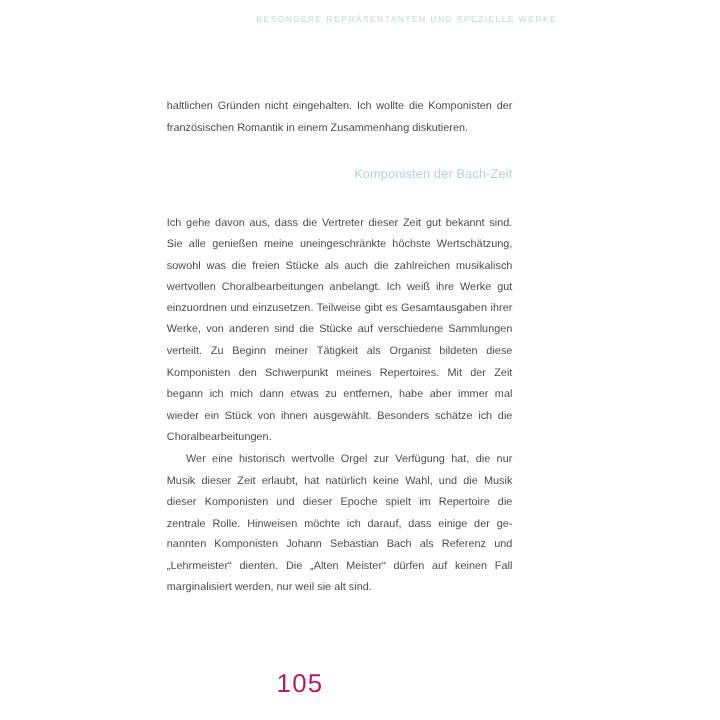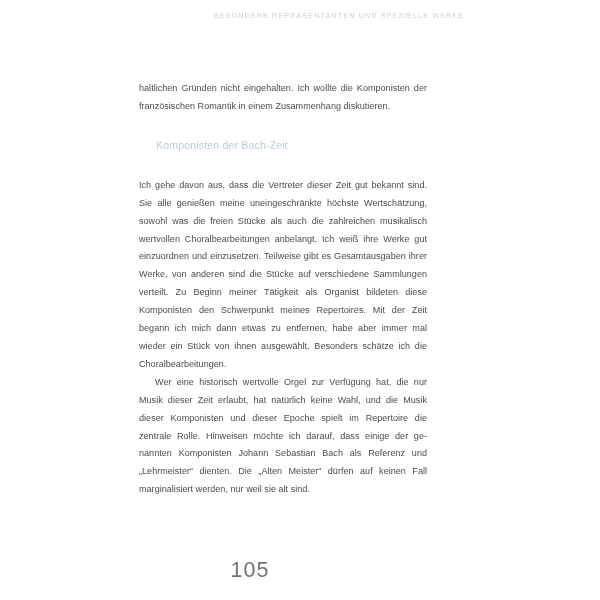--- a/index.html
+++ b/index.html
@@ -73,38 +73,39 @@
   
   .section-heading {
     margin: 0;
     padding-left: 17px;
     font-family: "Liberation Sans", sans-serif;
     font-size: 10.6px;
     font-weight: 400;
     color: #b9cfd6;
     letter-spacing: 0.14px;
     line-height: 14px;
+    text-align: right;
   }
 
   .gap-before-heading { height: 22px; }
   .gap-after-heading  { height: 25px; }
 
   
   .folio {
     position: absolute;
     left: 0;
     top: 558px;
     width: 500px;
     text-align: center;
     padding-left: 0px;
     box-sizing: border-box;
     font-family: "Liberation Sans", sans-serif;
     font-size: 21.5px;
     font-weight: 400;
-    color: #737373;
+    color: #be185d;
     letter-spacing: 1.1px;
   }
 </style>
 </head>
 <body>
 
 <div class="page">
 
   <div class="running-head">BESONDERE REPRÄSENTANTEN UND SPEZIELLE WERKE</div>
 

